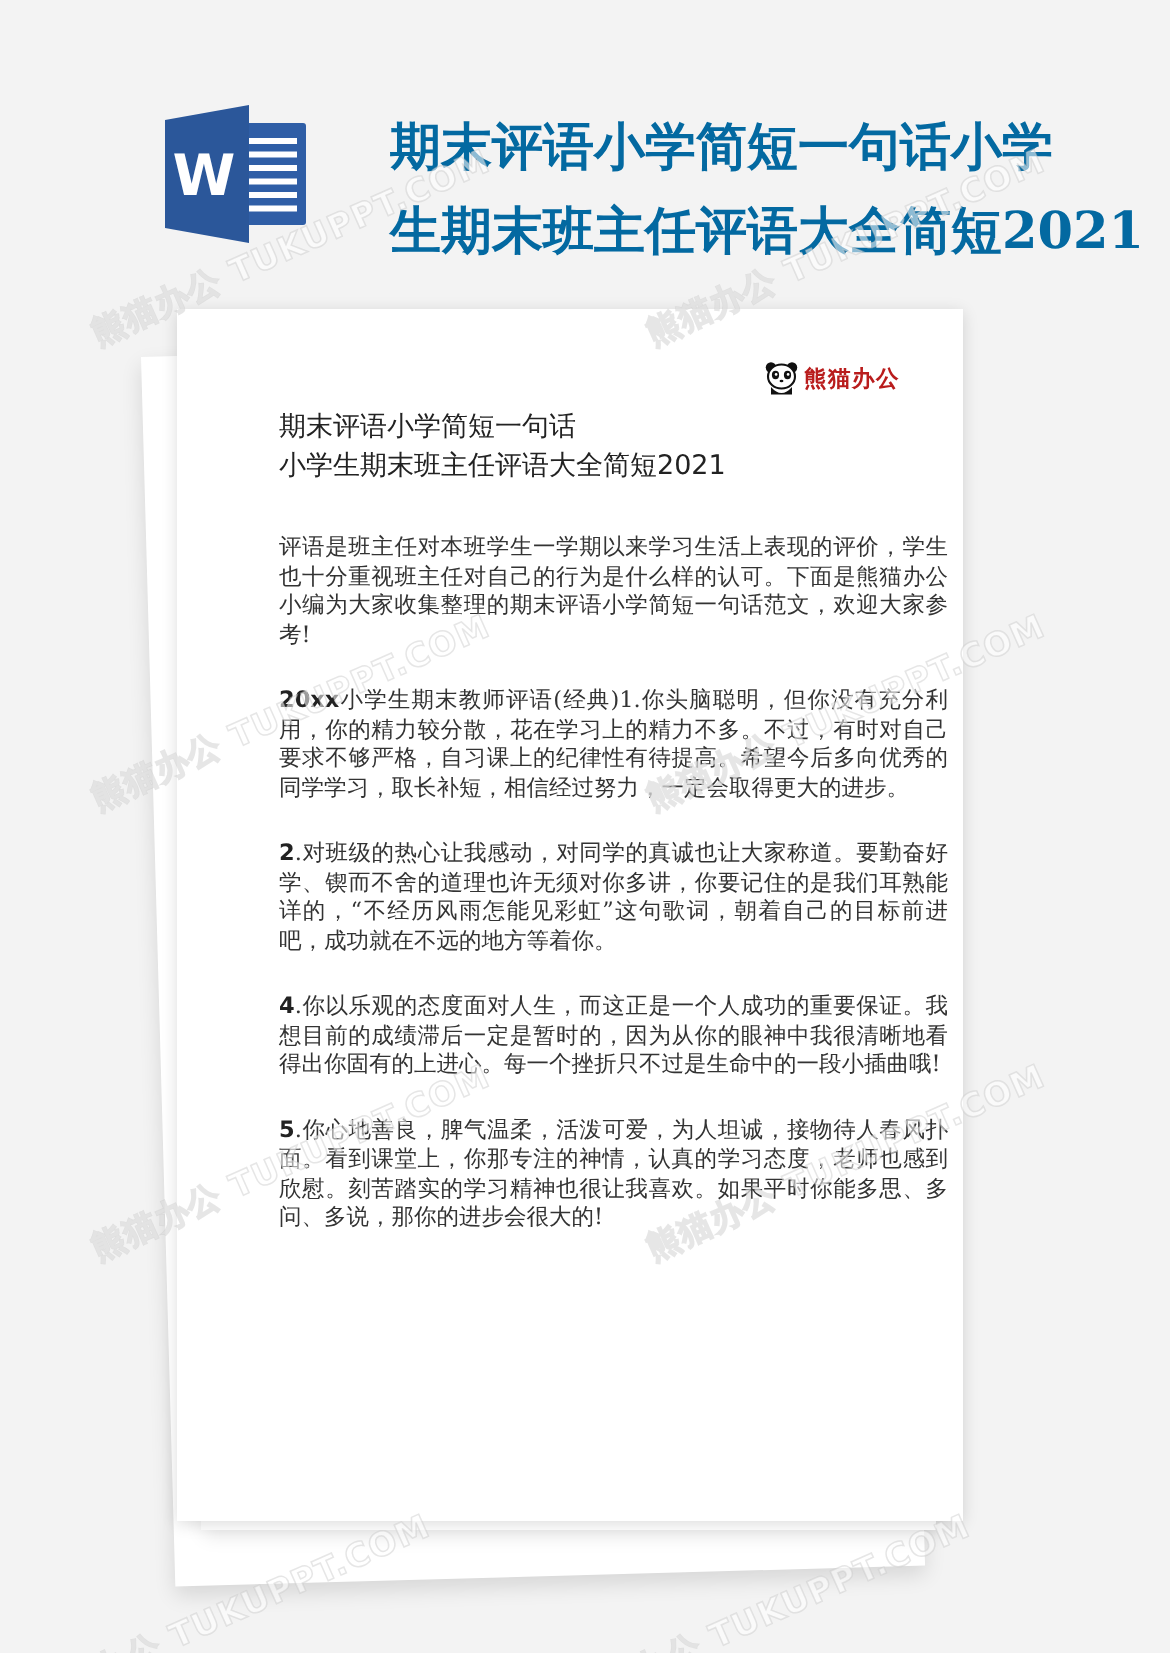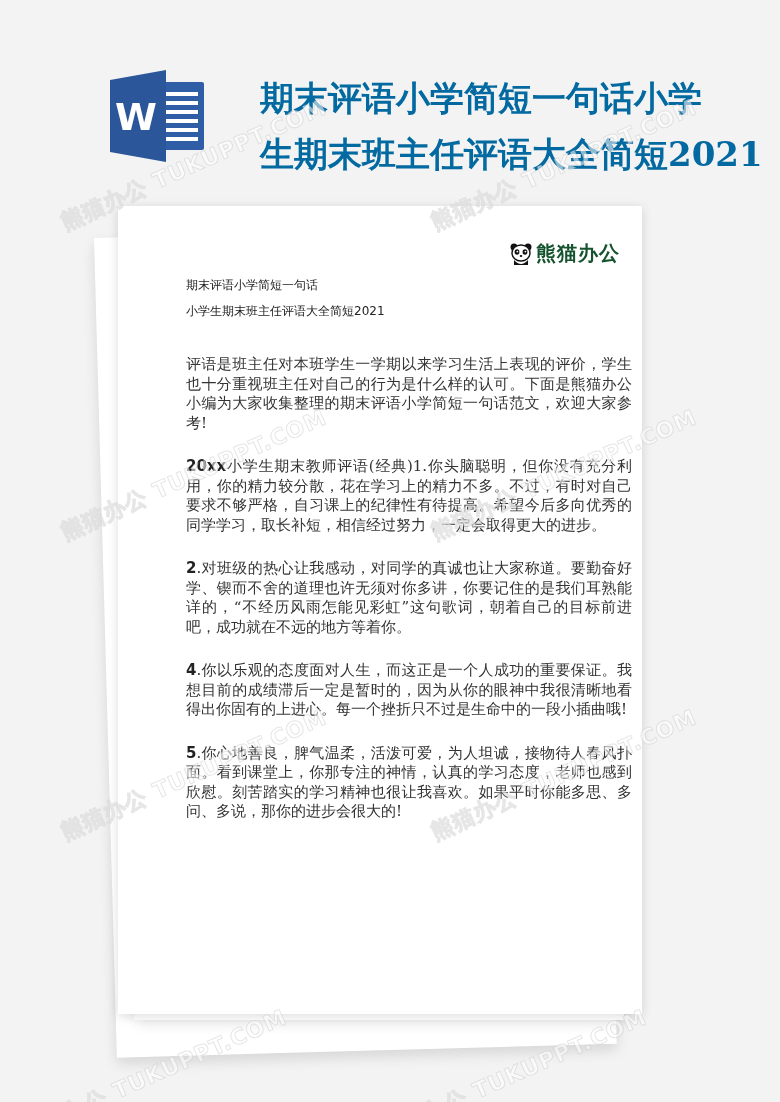--- a/index.html
+++ b/index.html
@@ -31,26 +31,26 @@
       background: #fff;
       box-shadow: 2px 4px 12px rgba(0,0,0,0.10);
     }
     .paper {
       position: absolute; left: 118px; top: 206px; width: 524px; height: 808px;
       background: #fff;
       box-shadow: 0 2px 10px rgba(0,0,0,0.14);
     }
     .brand { position: absolute; left: 510px; top: 240px; display: flex; align-items: center; }
     .panda-icon { width: 22px; height: 24px; margin-right: 4px; }
-    .brand-text { color: #14532d; font-size: 20px; font-weight: bold; font-family: Liberation Mono, monospace; letter-spacing: 1px; }
+    .brand-text { color: #b91c1c; font-size: 15px; font-weight: bold; font-family: Liberation Mono, monospace; letter-spacing: 1px; }
 
     .doc-title {
       position: absolute; left: 186px; top: 272px; width: 440px;
       font-family: "DejaVu Sans", "Liberation Sans", sans-serif;
-      color: #222; font-size: 12px; line-height: 26px;
+      color: #222; font-size: 18px; line-height: 26px;
     }
     .doc-title span { display: block; white-space: nowrap; }
 
     .doc-body {
       position: absolute; left: 186px; top: 355px; width: 446px;
       font-family: "DejaVu Serif", "Liberation Serif", serif;
       color: #333; font-size: 15px; line-height: 19.5px;
     }
     .para { margin: 0 0 24px 0; text-align: justify; }
     .para .lead { font-family: "DejaVu Sans", sans-serif; font-weight: bold; color: #222; }

